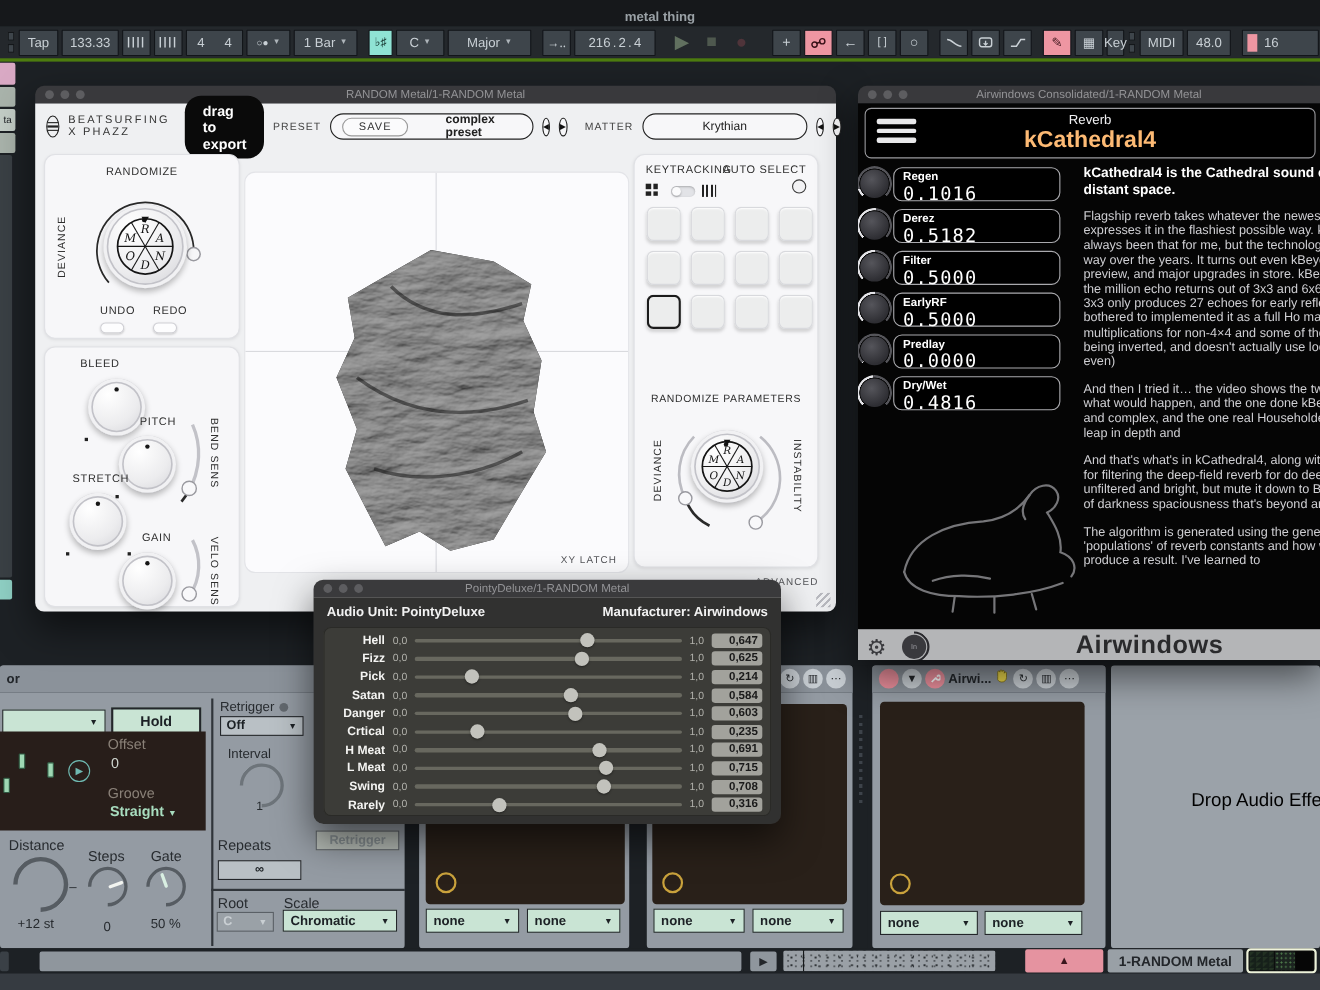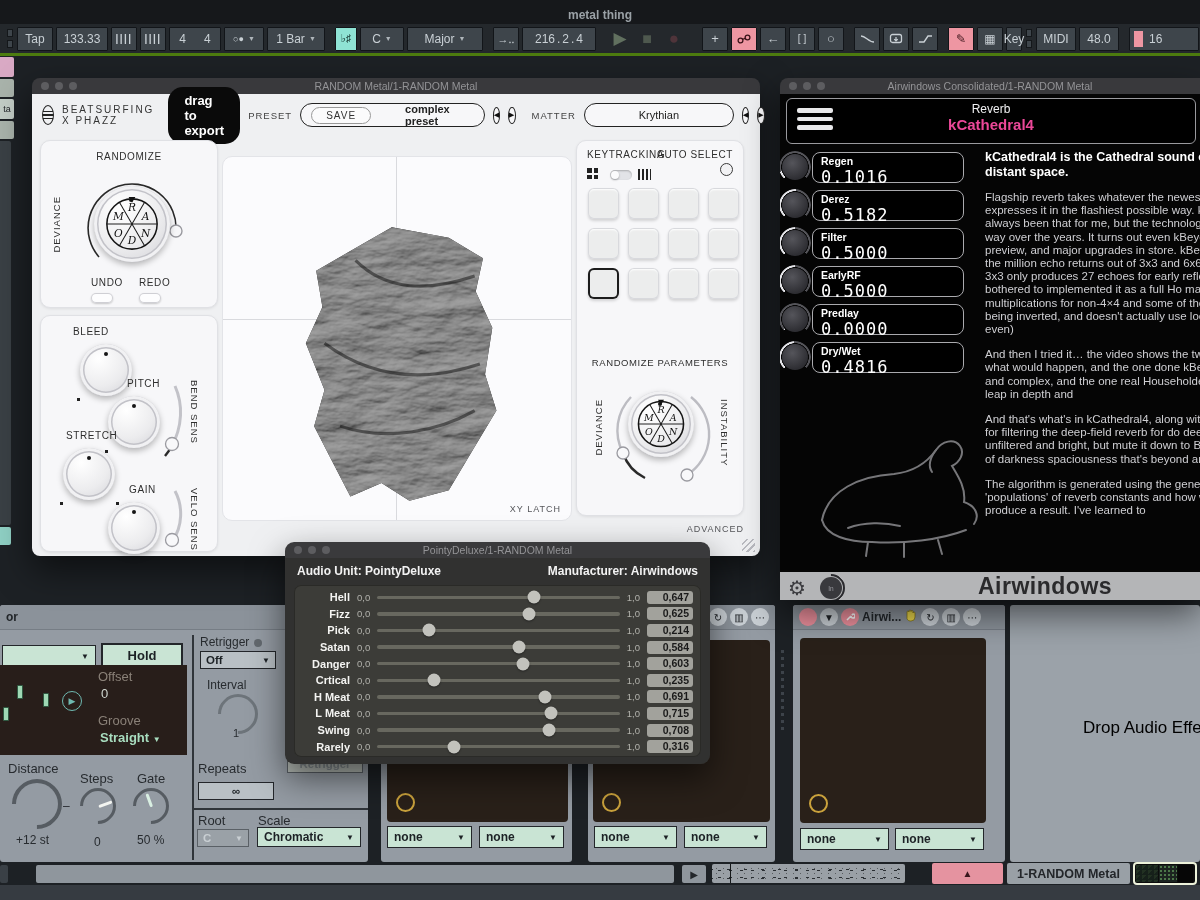--- a/index.html
+++ b/index.html
@@ -69,37 +69,37 @@
 .tinylab{position:absolute;font-size:9px;letter-spacing:1px;color:#55565a}
 .grip{position:absolute;right:5px;bottom:4px;width:13px;height:13px;background:repeating-linear-gradient(135deg,transparent 0 3px,#b9bac0 3px 4.5px)}
 
 .aw{left:780px;top:78px;width:420px;height:522px;z-index:10}
 .aw .titlebar{border-radius:8px 0 0 0}
 .aw-body{position:absolute;left:0;top:16px;width:420px;height:506px;background:#050505;overflow:hidden}
 .aw-header{position:absolute;left:6px;top:4px;width:410px;height:46px;border:1.5px solid #9a9a9e;border-radius:6px;background:#000}
 .aw-burger{position:absolute;left:10px;top:9px;display:flex;flex-direction:column;gap:4px}
 .aw-burger i{width:36px;height:4.5px;background:#e8e8ea;border-radius:2px}
 .aw-cat{position:absolute;left:0;top:3px;width:100%;text-align:center;color:#f0f0f2;font-size:12px}
-.aw-name{position:absolute;left:0;top:17px;width:100%;text-align:center;color:#ec4899;font-size:15px;font-weight:bold}
+.aw-name{position:absolute;left:0;top:17px;width:100%;text-align:center;color:#fdba74;font-size:21px;font-weight:bold}
 .aw-row{position:absolute;left:2px;width:200px;height:34px;display:flex;align-items:center;gap:4px}
 .aw-knob{width:26px;height:26px;border-radius:50%;background:radial-gradient(circle at 40% 35%,#55555b,#2e2e33 70%);position:relative;flex:0 0 auto}
 .aw-knob::before{content:"";position:absolute;inset:-3px;border-radius:50%;background:conic-gradient(from 225deg,#e4e4e8 0deg,#e4e4e8 var(--deg,0deg),#55555a var(--deg,0deg) 270deg,transparent 270deg 360deg);-webkit-mask:radial-gradient(circle,transparent 60%,#000 62%);mask:radial-gradient(circle,transparent 60%,#000 62%)}
 .aw-box{width:152px;height:31px;border:1.2px solid #aaaaae;border-radius:8px;background:#000;padding:2px 8px}
 .aw-pname{color:#fff;font-size:10.5px;font-weight:bold}
 .aw-pval{color:#fff;font-size:17px;font-family:"DejaVu Sans Mono",monospace;letter-spacing:1px}
 .aw-text{position:absolute;left:205px;top:56px;width:300px;color:#cfcfd3;font-size:11.5px;line-height:13.2px}
 .aw-text p{margin-bottom:12px}
 .aw-intro{color:#fff;font-weight:bold;font-size:12.5px;line-height:14.5px}
 .aw-footer{position:absolute;left:0;top:478px;width:420px;height:32px;background:#b4b5b7;display:flex;align-items:center}
 .aw-brand{position:absolute;left:198px;top:1px;font-size:23px;font-weight:bold;color:#2a2a2c;letter-spacing:.5px}
 .gear{font-size:20px;color:#3a3a3e;margin-left:8px}
 .inknob{position:relative;width:22px;height:22px;margin-left:14px;border-radius:50%;background:#39393d;color:#9a9aa0;font-size:6.5px;display:flex;align-items:center;justify-content:center}
 .inknob::before{content:"";position:absolute;inset:-3px;border-radius:50%;border-top:2px solid #2a2a2e;border-right:2px solid #2a2a2e;border-left:2px solid transparent;border-bottom:2px solid transparent;transform:rotate(45deg)}
 
-.pt{left:285px;top:542px;width:425px;height:222px;z-index:20;border-radius:9px}
+.pt{left:285px;top:527px;width:425px;height:222px;z-index:20;border-radius:9px}
 .pt .titlebar{background:#3a3a3c;border-radius:9px 9px 0 0}
 .pt-body{position:absolute;left:0;top:16px;width:425px;height:206px;background:#313130;border-radius:0 0 9px 9px}
 .pt-head{position:absolute;left:12px;right:12px;top:6px;display:flex;justify-content:space-between;color:#f2f2f2;font-size:12px;font-weight:bold}
 .pt-panel{position:absolute;left:9px;top:27px;width:407px;height:172px;background:#3c3c38;border-radius:7px;box-shadow:inset 0 0 0 1px #2a2a27;padding:4px 8px 0 6px}
 .pt-row{display:flex;align-items:center;height:16.6px;gap:7px}
 .pt-label{width:50px;text-align:right;color:#f4f4f2;font-size:11px;font-weight:bold;flex:0 0 auto}
 .pt-min,.pt-max{color:#b2b2ac;font-size:9.5px;flex:0 0 auto}
 .pt-track{flex:1;height:3.5px;background:#68685f;border-radius:2px;position:relative}
 .pt-thumb{position:absolute;top:50%;width:13px;height:13px;border-radius:50%;background:#c2c2bc;transform:translate(-50%,-50%);box-shadow:0 1px 2px rgba(0,0,0,.4)}
 .pt-val{width:46px;height:13px;background:#a2a29c;border-radius:3px;color:#1a1a1a;font-size:10.5px;font-weight:bold;text-align:right;padding:0 4px;line-height:13px;flex:0 0 auto}

